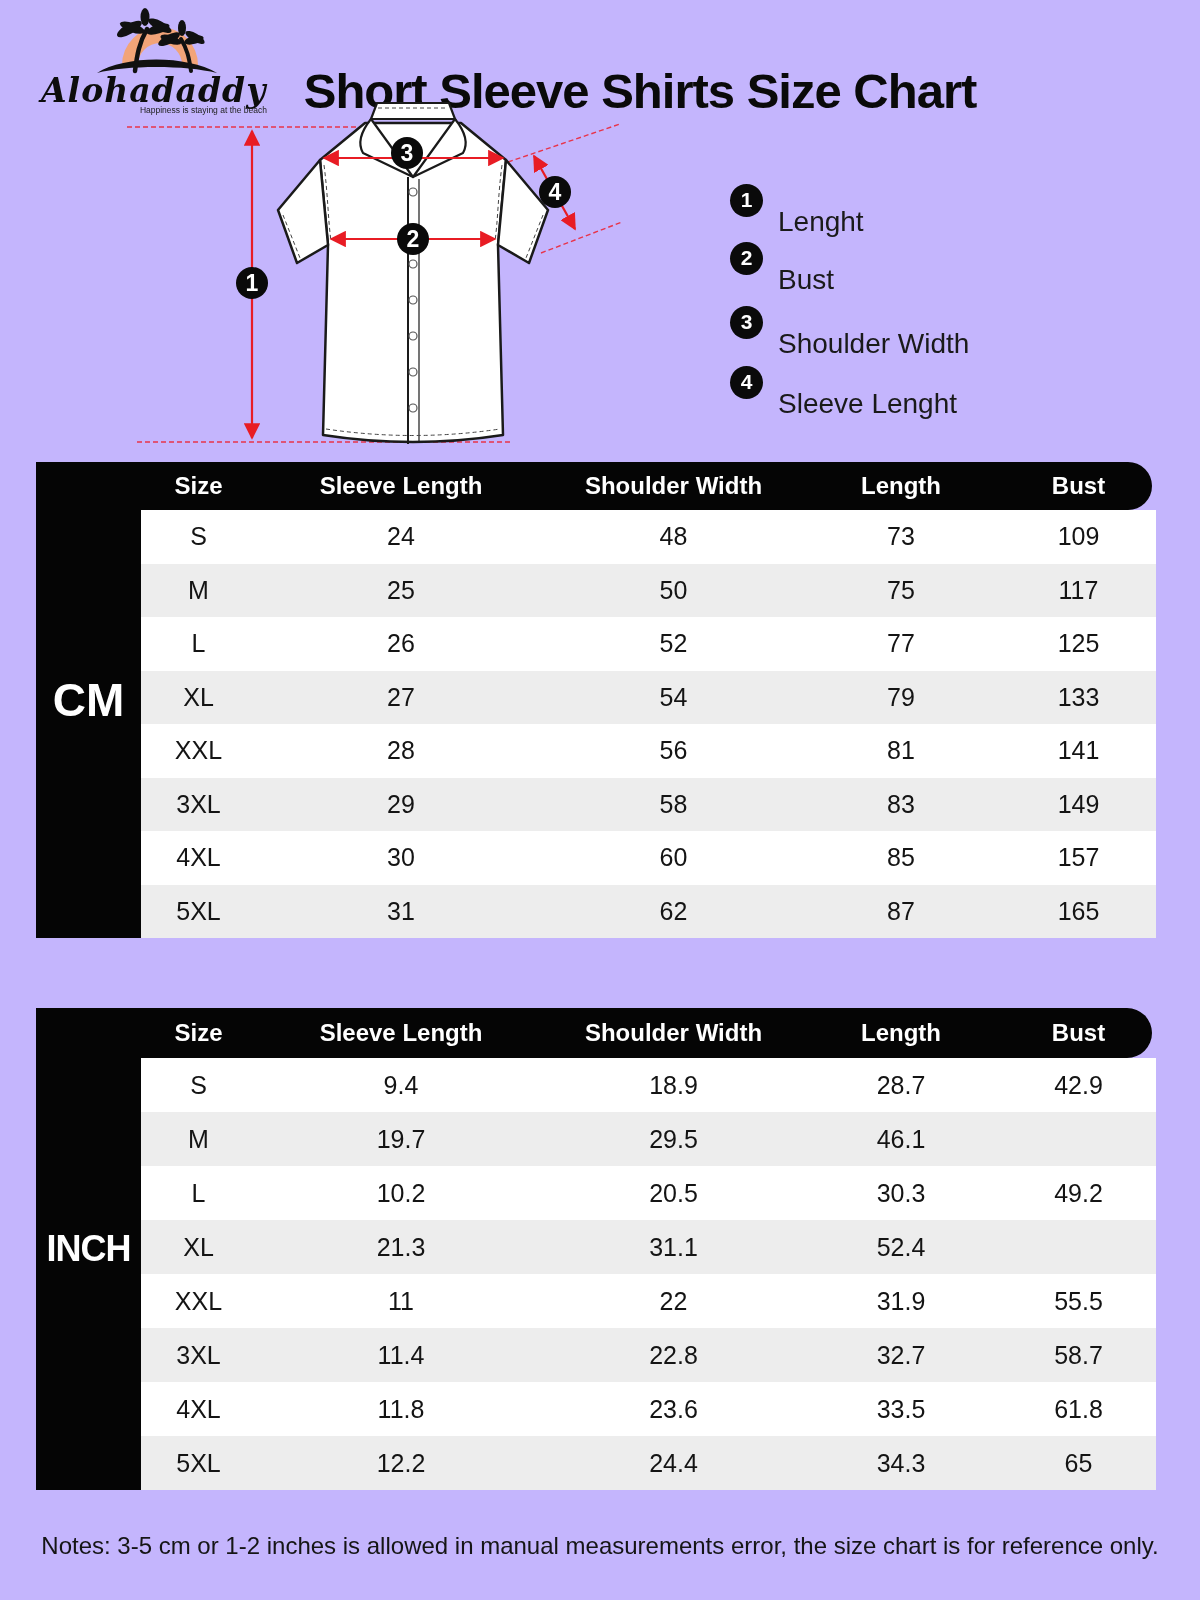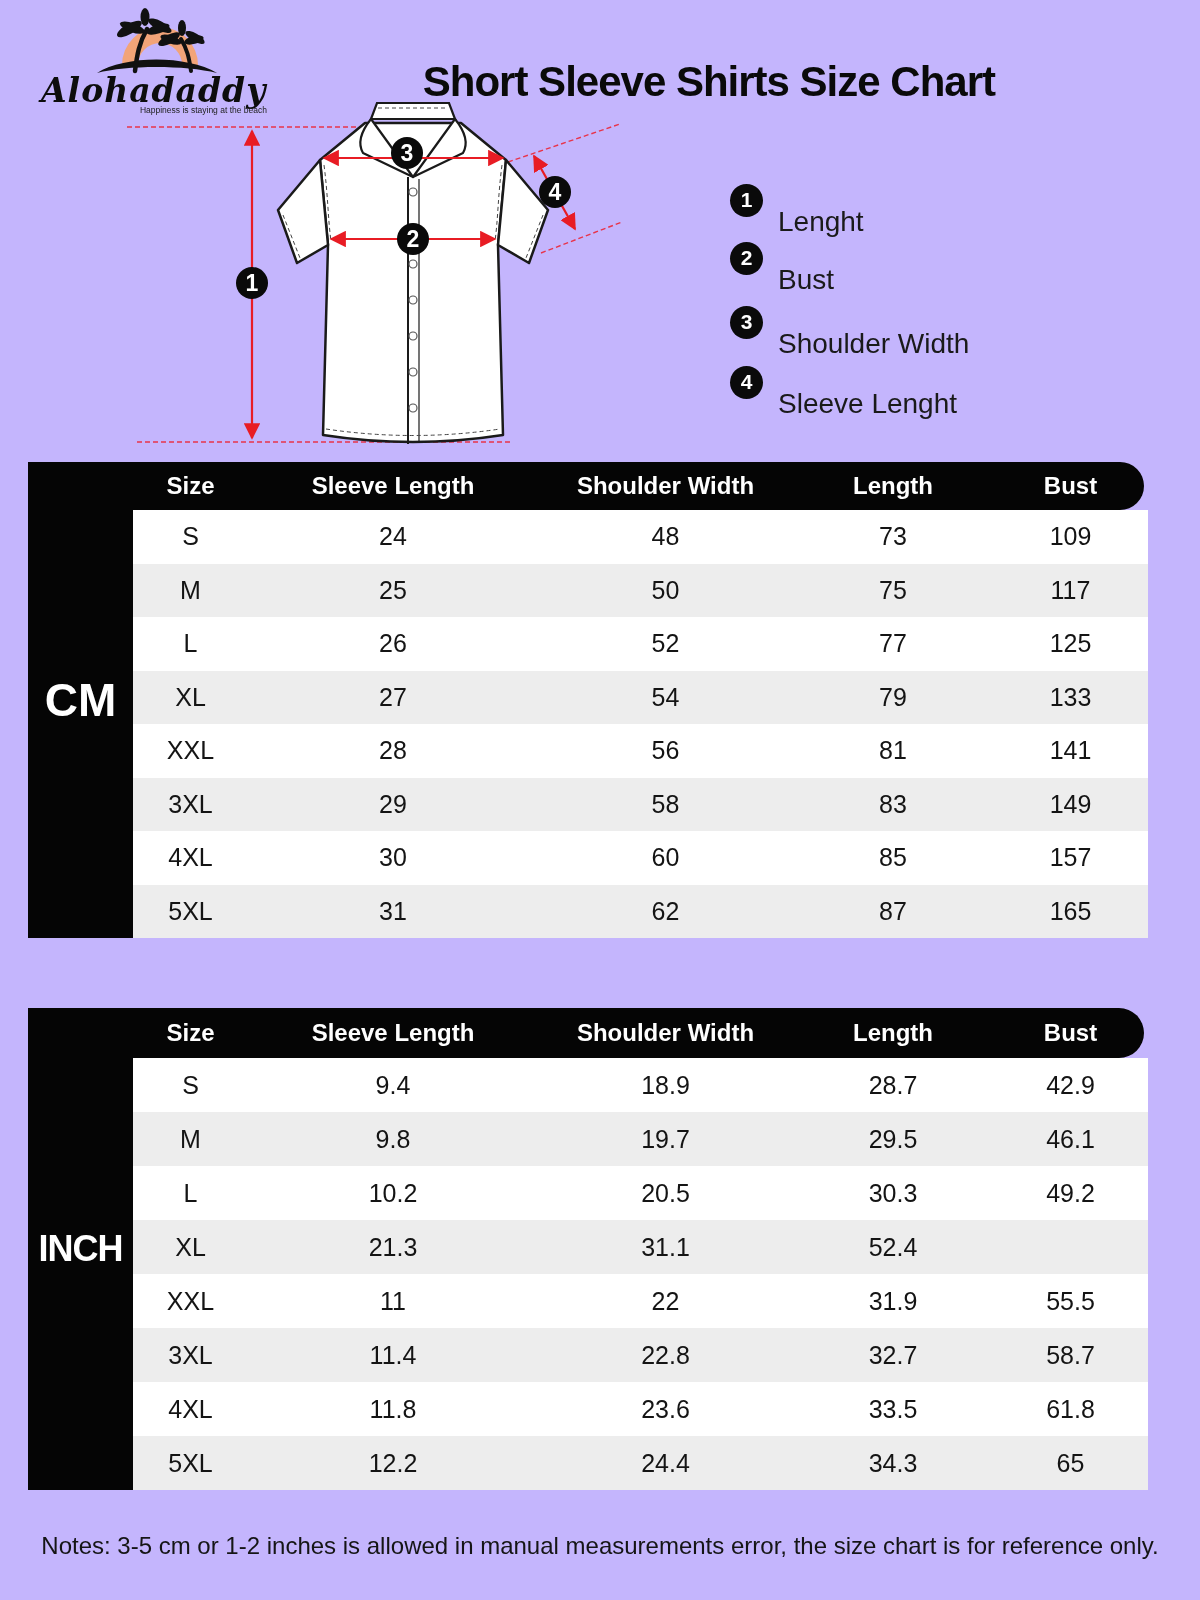--- a/index.html
+++ b/index.html
@@ -1,39 +1,39 @@
 <!DOCTYPE html>
 <html><head>
 <meta charset="utf-8">
 <style>
   html,body{margin:0;padding:0;background:#fff;}
   .page{position:relative;width:1200px;height:1600px;background:#c4b5fd;
         font-family:"Liberation Sans",sans-serif;color:#111;overflow:hidden;}
 
   
   .logo{position:absolute;left:35px;top:5px;width:240px;height:112px;}
-  .page-title{position:absolute;left:285px;top:30px;width:710px;text-align:right;
-              font-size:42px;font-weight:bold;letter-spacing:-1px;color:#0a0a0a;}
+  .page-title{position:absolute;left:285px;top:30px;width:710px;text-align:center;
+              font-size:49px;font-weight:bold;letter-spacing:-1px;color:#0a0a0a;}
 
   
   .diagram{position:absolute;left:125px;top:95px;}
 
   
   .legend{position:absolute;left:730px;top:180px;width:320px;}
   .legend-item{display:flex;align-items:center;height:40px;}
   .legend-item:nth-child(2){margin-top:18px;}
   .legend-item:nth-child(3){margin-top:24px;}
   .legend-item:nth-child(4){margin-top:20px;}
   .lnum{width:33px;height:33px;border-radius:50%;background:#0a0a0a;color:#fff;
         display:flex;align-items:center;justify-content:center;
         font-size:21px;font-weight:bold;flex:0 0 33px;}
   .ltext{margin-left:15px;font-size:28px;color:#1a1a1a;margin-top:44px;}
 
   
-  .sizetable{position:absolute;left:28px;width:1120px;padding-left:36px;}
+  .sizetable{position:absolute;left:36px;width:1120px;padding-left:36px;}
   .sizetable.cm{top:462px;height:476px;}
   .sizetable.inch{top:1008px;height:482px;}
   .side{position:absolute;left:0;top:0;width:105px;height:100%;background:#050505;
         color:#fff;display:flex;align-items:center;justify-content:center;font-weight:bold;}
   .cm .side{font-size:46px;}
   .inch .side{font-size:36px;letter-spacing:-1px;text-align:right;}
   .thead{position:absolute;left:0;top:0;width:1116px;height:48px;background:#050505;
          border-radius:0 26px 26px 0;display:flex;align-items:center;}
   .inch .thead{height:50px;}
   .cols{margin-left:105px;display:grid;grid-template-columns:115px 290px 255px 200px 155px;
@@ -259,21 +259,20 @@
     <div class="tbody">
         <div class="trow">
         <div class="cell">S</div>
         <div class="cell">9.4</div>
         <div class="cell">18.9</div>
         <div class="cell">28.7</div>
         <div class="cell">42.9</div>
       </div>
         <div class="trow">
         <div class="cell">M</div>
-        <div class="cell">9.8</div>
         <div class="cell">19.7</div>
         <div class="cell">29.5</div>
         <div class="cell">46.1</div>
       </div>
         <div class="trow">
         <div class="cell">L</div>
         <div class="cell">10.2</div>
         <div class="cell">20.5</div>
         <div class="cell">30.3</div>
         <div class="cell">49.2</div>

